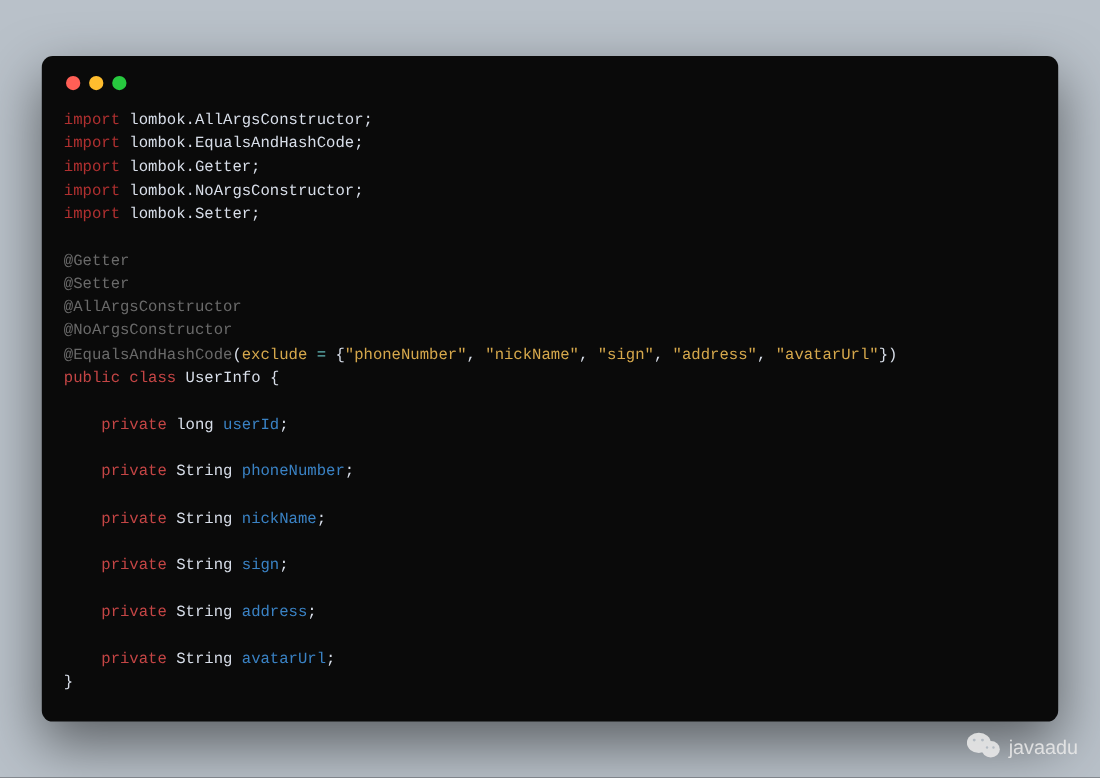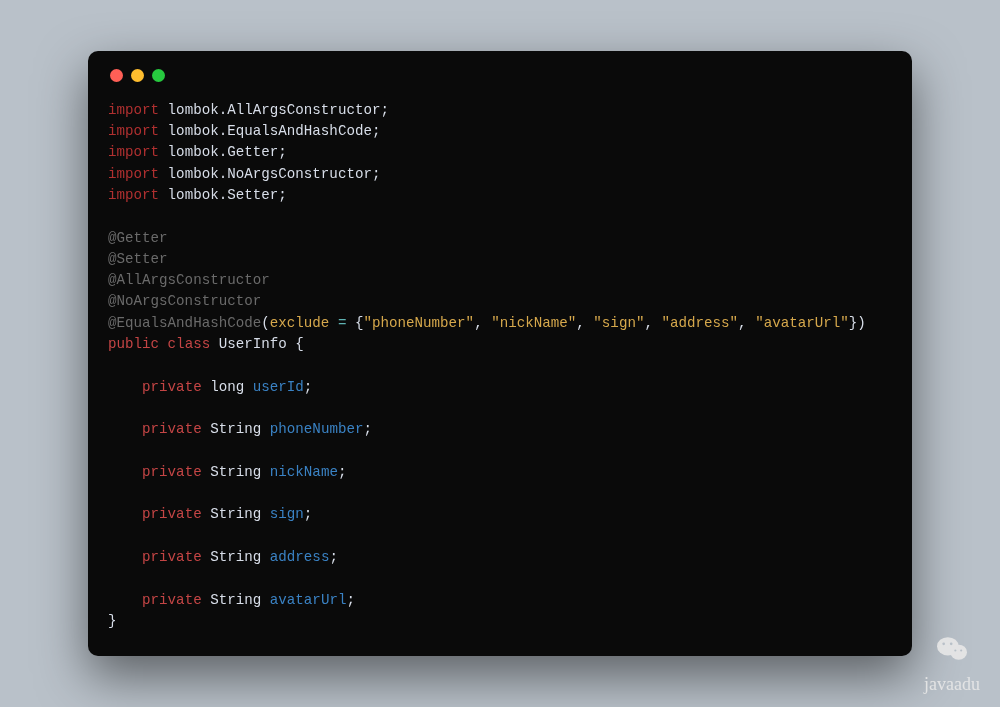--- a/index.html
+++ b/index.html
@@ -8,21 +8,21 @@
     height: 707px;
     background: #b9c1c9;
     display: flex;
     align-items: center;
     justify-content: center;
     font-family: "SFMono-Regular", Consolas, "Liberation Mono", Menlo, monospace;
     position: relative;
     overflow: hidden;
   }
   .window {
-    width: 824px;
+    width: 924px;
     background: #0a0a0a;
     border-radius: 10px;
     box-shadow: 0 20px 50px rgba(0,0,0,0.5);
     padding: 18px 8px 24px 20px;
   }
   .titlebar {
     display: flex;
     gap: 8px;
     margin-bottom: 18px;
     padding-left: 2px;
@@ -50,24 +50,23 @@
   .op { color: #5fb3b3; }
 
   .watermark {
     position: absolute;
     right: 20px;
     bottom: 12px;
     display: flex;
     align-items: center;
     gap: 8px;
     color: #e8e8e8;
-    font-family: Liberation Serif, serif;
+    font-family: Liberation Sans, sans-serif;
     font-size: 18px;
     opacity: 0.9;
-    flex-direction: column;
   }
   .watermark svg { width: 30px; height: 26px; }
 </style>
 </head>
 <body>
 
 <div class="window">
   <div class="titlebar">
     <div class="dot red"></div>
     <div class="dot yellow"></div>

